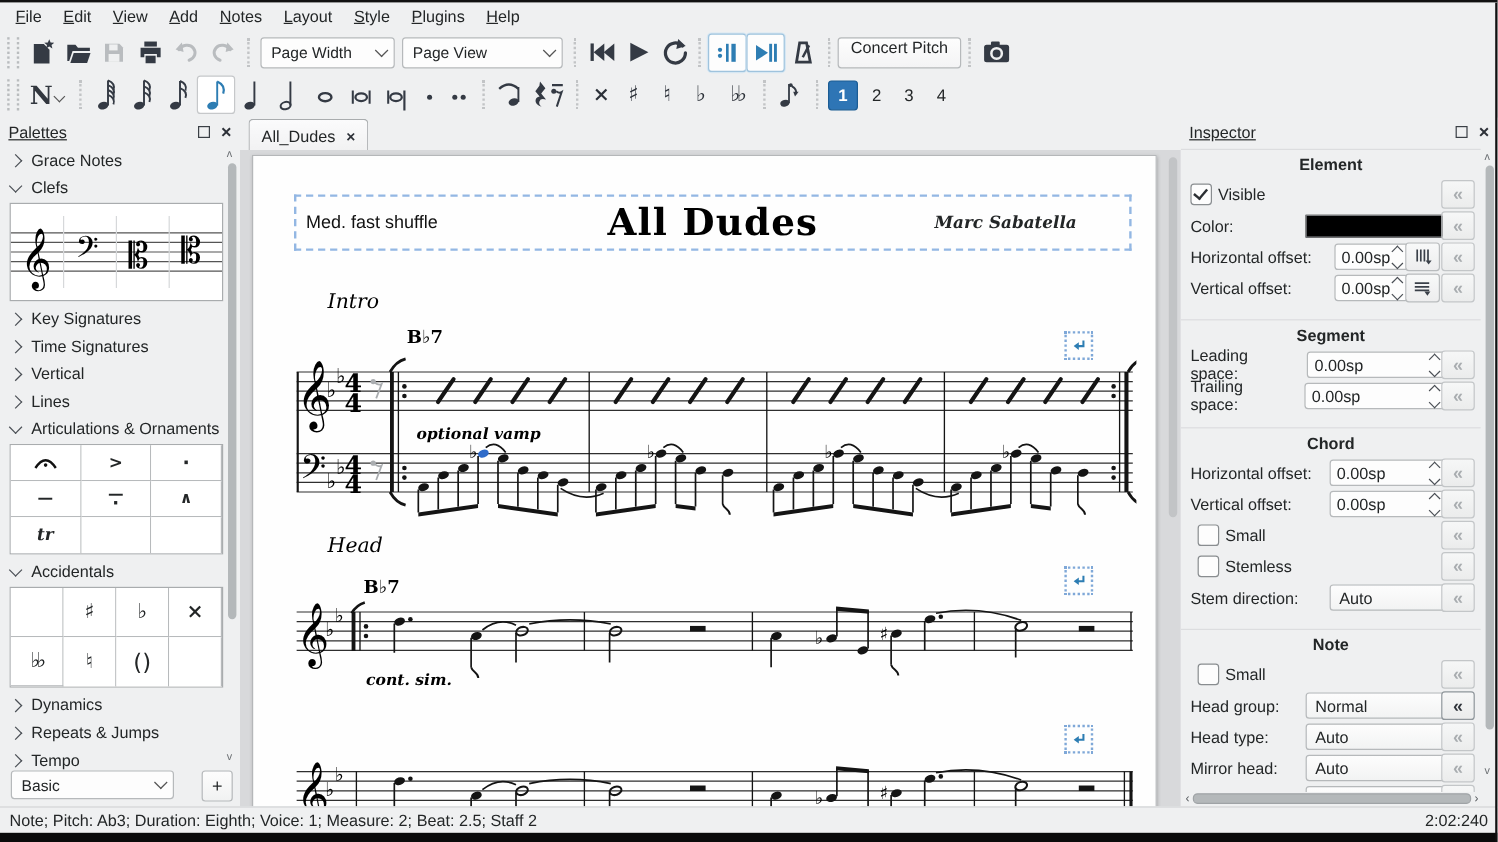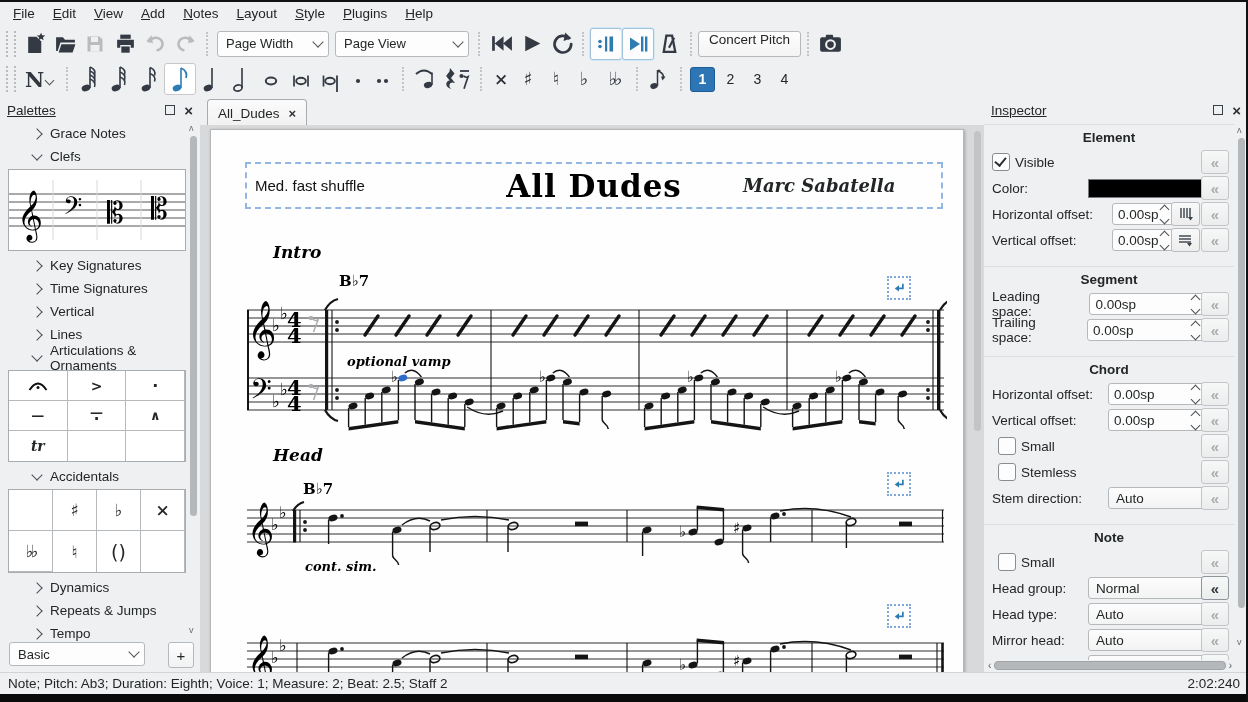--- a/index.html
+++ b/index.html
@@ -31,21 +31,21 @@
   .voice{width:23px;height:23px;display:flex;align-items:center;justify-content:center;border-radius:3px;
          font-size:14px;margin:0 2px;}
   .voice.v1{background:#2e75b5;border:1px solid #1b5c94;color:#fff;font-weight:bold;}
   
   .panel{position:absolute;top:96px;bottom:30px;background:#eff0f1;}
   .phead{height:24px;display:flex;align-items:center;padding:0 7px;font-size:13.5px;}
   .phead .ttl{flex:1;text-decoration:underline;}
   .flt{width:8px;height:8px;border:1.5px solid #3a3f45;margin-right:9px;}
   .cls{font-size:15px;font-weight:bold;color:#2d3138;line-height:1;}
   
-  .trow{display:flex;align-items:center;height:23px;padding-left:9px;gap:9px;font-size:13.5px;margin-left:24px;}
+  .trow{display:flex;align-items:center;height:23px;padding-left:9px;gap:9px;font-size:13.5px;}
   .tchev{width:7px;height:7px;border-right:1.6px solid #4a4f55;border-bottom:1.6px solid #4a4f55;flex:none;}
   .tchev.r{transform:rotate(-45deg);}
   .tchev.d{transform:rotate(45deg);margin-top:-3px;}
   .palbox{margin:1px 14px 3px 8px;background:#fff;border:1px solid #a9acae;}
   .clefsvg{display:block;}
   .agrid{display:grid;}
   .agrid .cell{background:#fff;border-right:1px solid #b7babc;border-bottom:1px solid #b7babc;
         display:flex;align-items:center;justify-content:center;font-family:"DejaVu Sans",sans-serif;}
   .agrid .cell:nth-last-child(-n+3).r3{border-bottom:none;}
   .palfoot{position:absolute;left:6px;right:6px;bottom:4px;display:flex;gap:20px;}
@@ -87,22 +87,22 @@
        background:linear-gradient(#fbfbfc,#f1f1f2);border:1px solid #a9acae;border-bottom:none;
        border-radius:4px 4px 0 0;font-size:13.5px;}
   .tabx{font-size:13px;font-weight:bold;color:#2d3138;}
   #canvas{position:absolute;left:0;right:0;top:27px;bottom:0;background:#d8d9db;overflow:hidden;}
   #page{position:absolute;left:10px;top:4px;width:752px;height:640px;background:#fefefe;
         border:1px solid #b5b7b9;box-shadow:1px 1px 3px rgba(0,0,0,.25);}
   .frame{position:absolute;left:34px;top:32px;width:698px;height:47px;border:2px dashed #93b7e3;
          box-sizing:border-box;display:flex;align-items:center;padding:0 8px;}
   .tempotxt{width:190px;font-size:15px;color:#111;}
   .bigtitle{flex:1;text-align:center;font-family:"DejaVu Serif",serif;font-weight:bold;font-size:31px;color:#000;letter-spacing:1px;}
-  .composer{width:190px;text-align:left;font-family:"DejaVu Serif",serif;font-weight:bold;font-style:italic;font-size:18px;}
-  .jzlab{position:absolute;font-family:"DejaVu Serif",serif;font-weight:bold;font-style:italic;font-size:17px;color:#000;}
+  .composer{width:190px;text-align:center;font-family:"DejaVu Serif",serif;font-weight:bold;font-style:italic;font-size:14px;}
+  .jzlab{position:absolute;font-family:"DejaVu Serif",serif;font-weight:normal;font-style:italic;font-size:17px;color:#000;}
   .jzc{font:bold 15px "DejaVu Serif",serif;}
   .jzi{font:bold italic 13px "DejaVu Serif",serif;}
   .ts{font:bold 21px "DejaVu Serif",serif;}
   .brk{position:absolute;width:20px;height:20px;border:2px dotted #7fa8d8;display:flex;align-items:center;justify-content:center;}
   .sysvg{position:absolute;}
   
   #status{position:absolute;left:0;right:0;bottom:8px;height:22px;background:#eff0f1;border-top:1px solid #d3d4d6;
           display:flex;align-items:center;padding:0 8px;box-sizing:border-box;font-size:13.5px;}
   #status .isp{flex:1;}
   #blackstrip{position:absolute;left:0;right:0;bottom:0;height:8px;background:#0a0a0a;}

